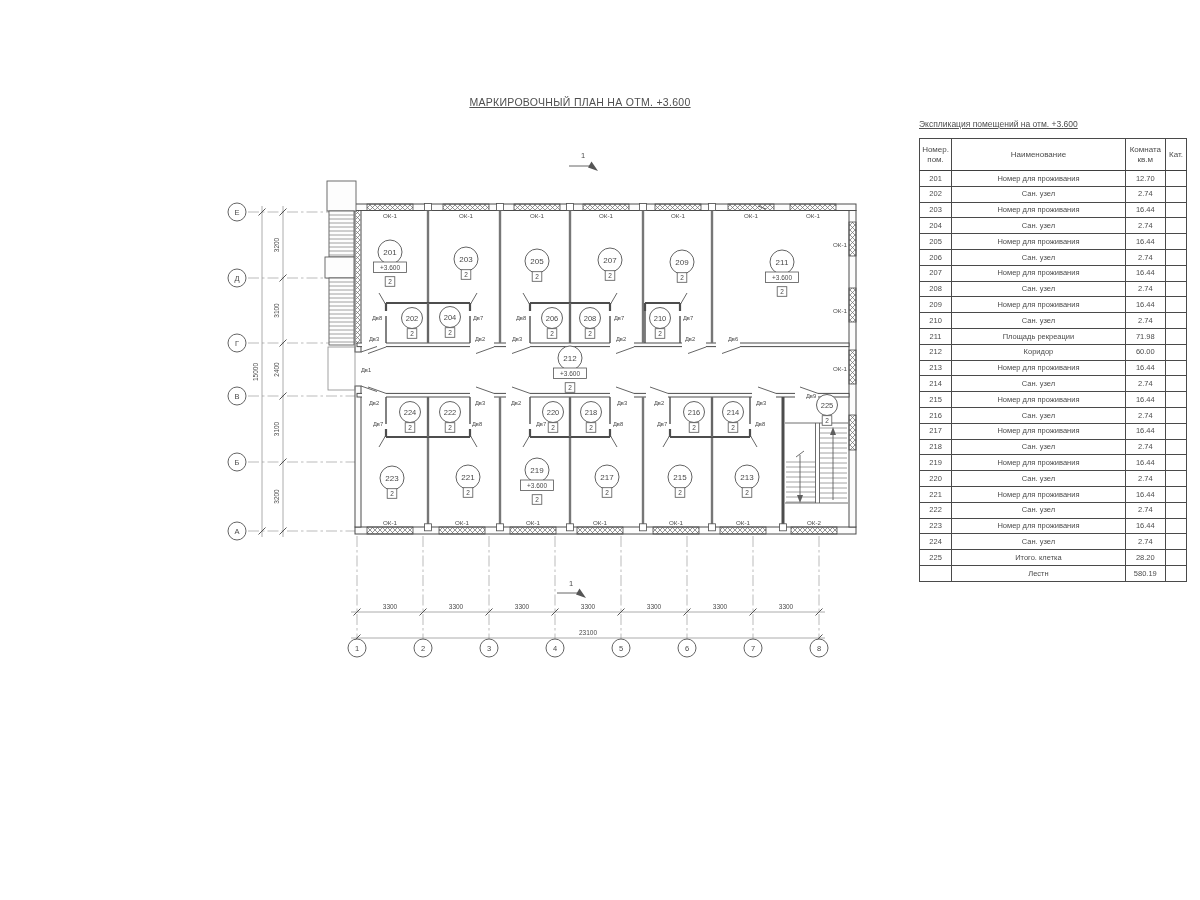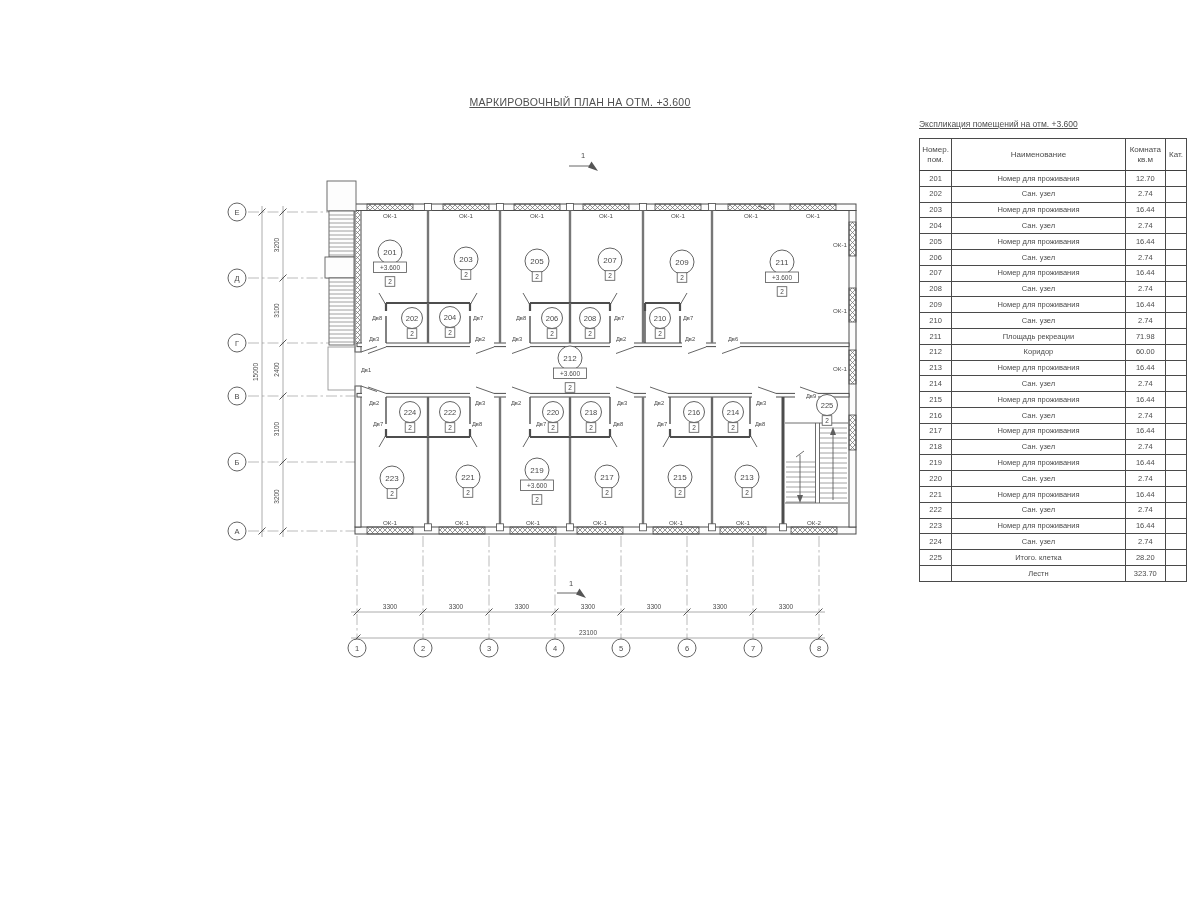--- a/index.html
+++ b/index.html
@@ -713,18 +713,18 @@
         </tr>
         <tr>
           <td>225</td>
           <td>Итого. клетка</td>
           <td>28.20</td>
           <td></td>
         </tr>
         <tr>
           <td></td>
           <td class="tot-label">Лестн</td>
-          <td>323.70</td>
+          <td>580.19</td>
           <td></td>
         </tr>
       </tbody>
   </table>
 </div>
 
 </body></html>

